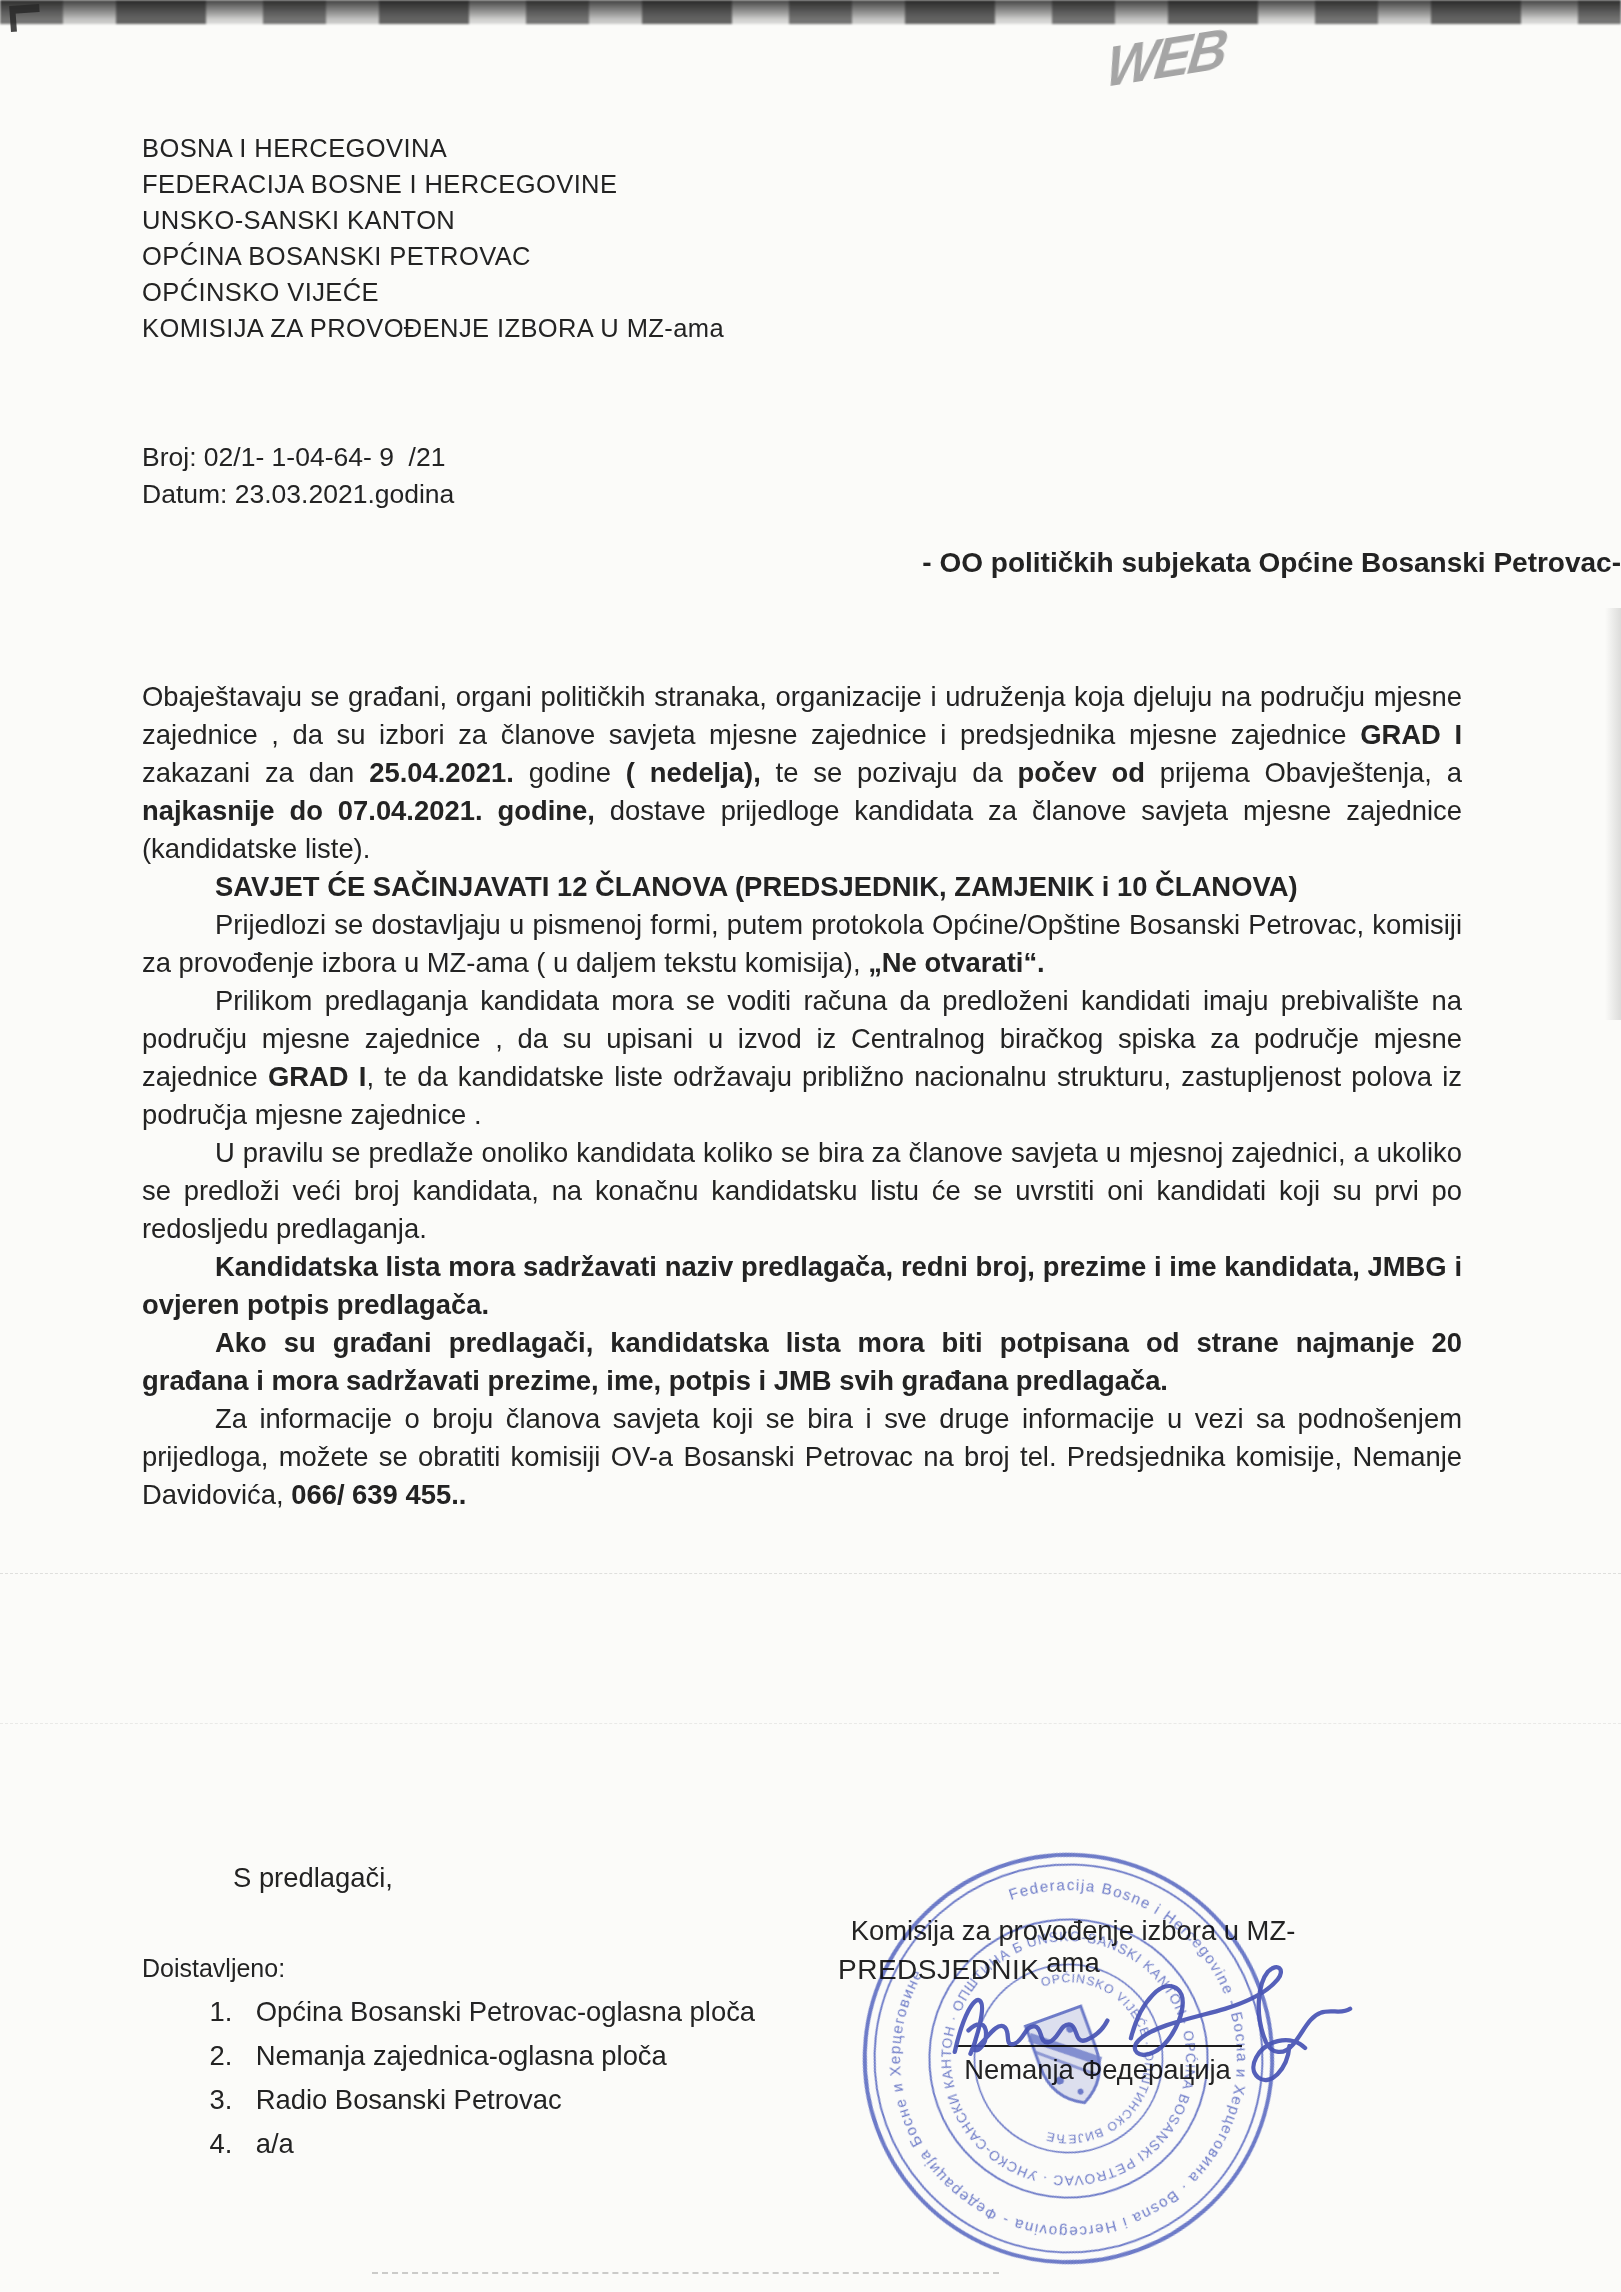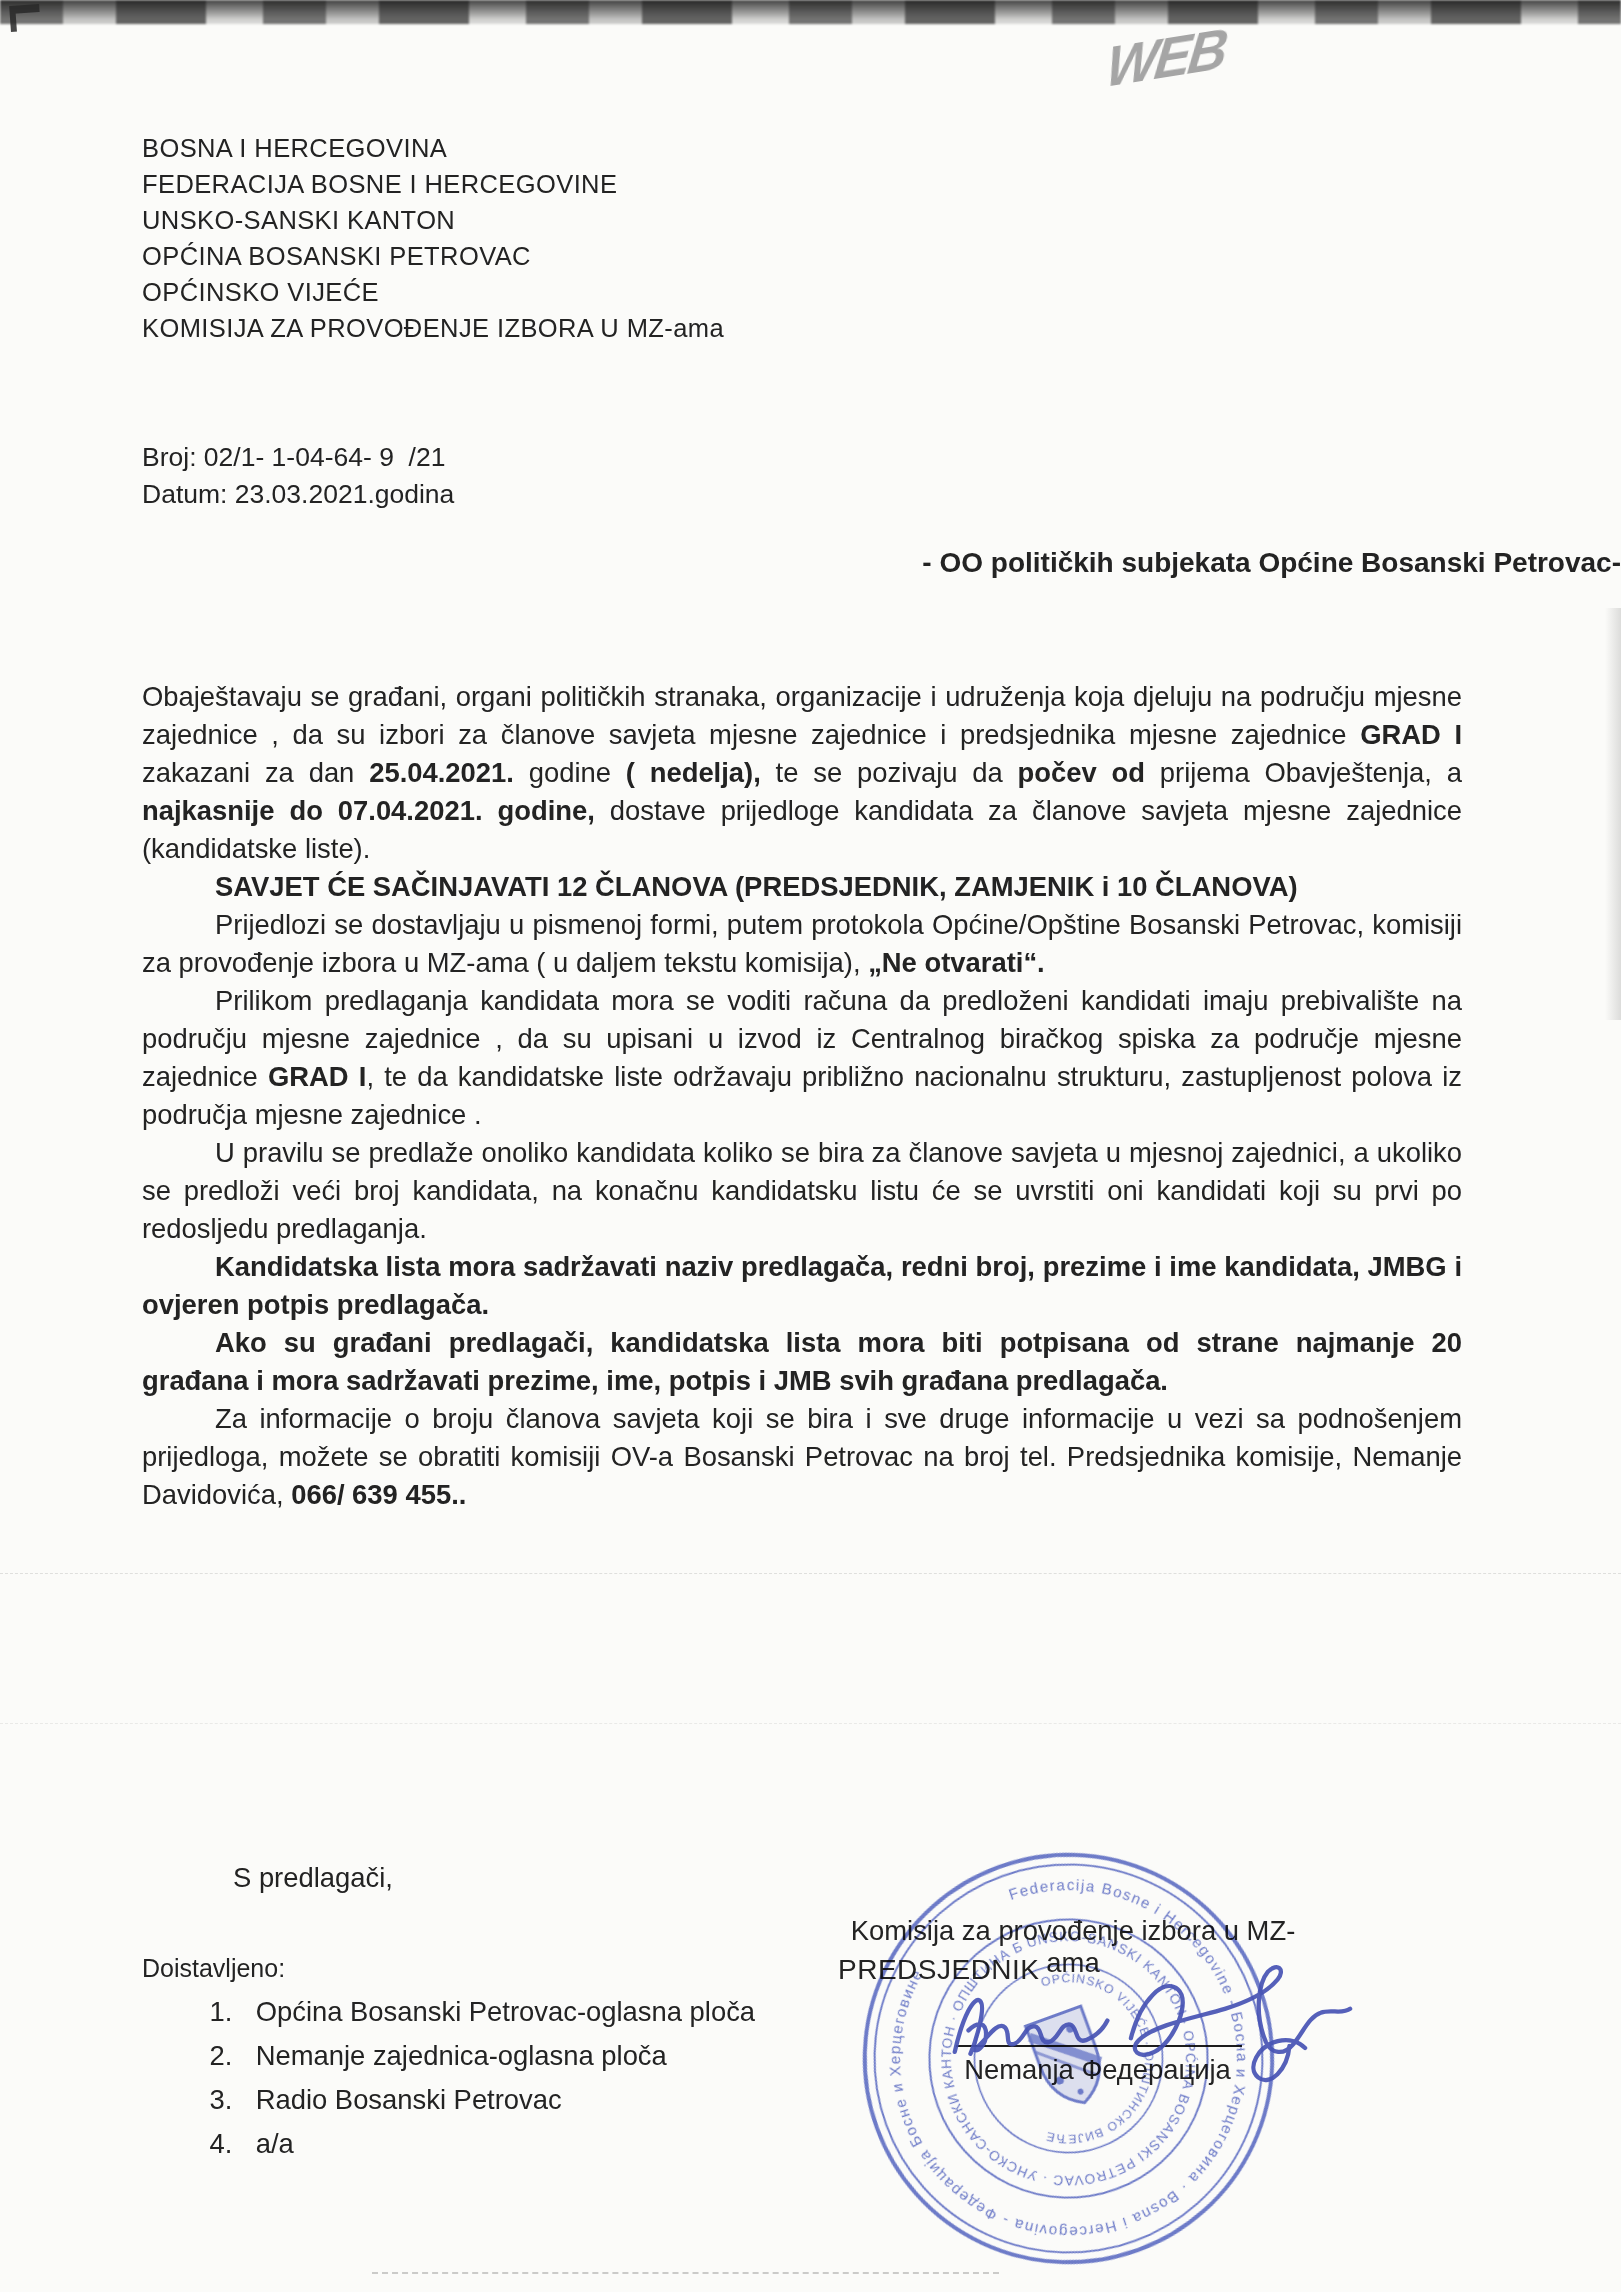--- a/index.html
+++ b/index.html
@@ -99,21 +99,21 @@
       <p class="indent"><span class="b">Kandidatska lista mora sadržavati naziv predlagača, redni broj, prezime i ime kandidata, JMBG i ovjeren potpis predlagača.</span></p>
       <p class="indent"><span class="b">Ako su građani predlagači, kandidatska lista mora biti potpisana od strane najmanje 20 građana i mora sadržavati prezime, ime, potpis i JMB svih građana predlagača.</span></p>
       <p class="indent"><span>Za informacije o broju članova savjeta koji se bira i sve druge informacije u vezi sa podnošenjem prijedloga, možete se obratiti komisiji OV-a Bosanski Petrovac na broj tel. Predsjednika komisije, Nemanje Davidovića, </span><span class="b">066/ 639 455..</span></p>
     </div>
 
   <div class="closing">S predlagači,</div>
 
   <div class="distribution-label">Doistavljeno:</div>
   <ol class="distribution-list">
       <li>Općina Bosanski Petrovac-oglasna ploča</li>
-      <li>Nemanje zajednica-oglasna ploča</li>
+      <li>Nemanja zajednica-oglasna ploča</li>
       <li>Radio Bosanski Petrovac</li>
       <li>a/a</li>
     </ol>
 
   <div class="committee">Komisija za provođenje izbora u MZ-ama</div>
   <div class="role">PREDSJEDNIK</div>
   <div class="sig-underline"></div>
   <div class="sig-name">Nemanja Федерација</div>
 
   <svg class="signature-svg" width="421" height="137" viewBox="0 0 430 140">

